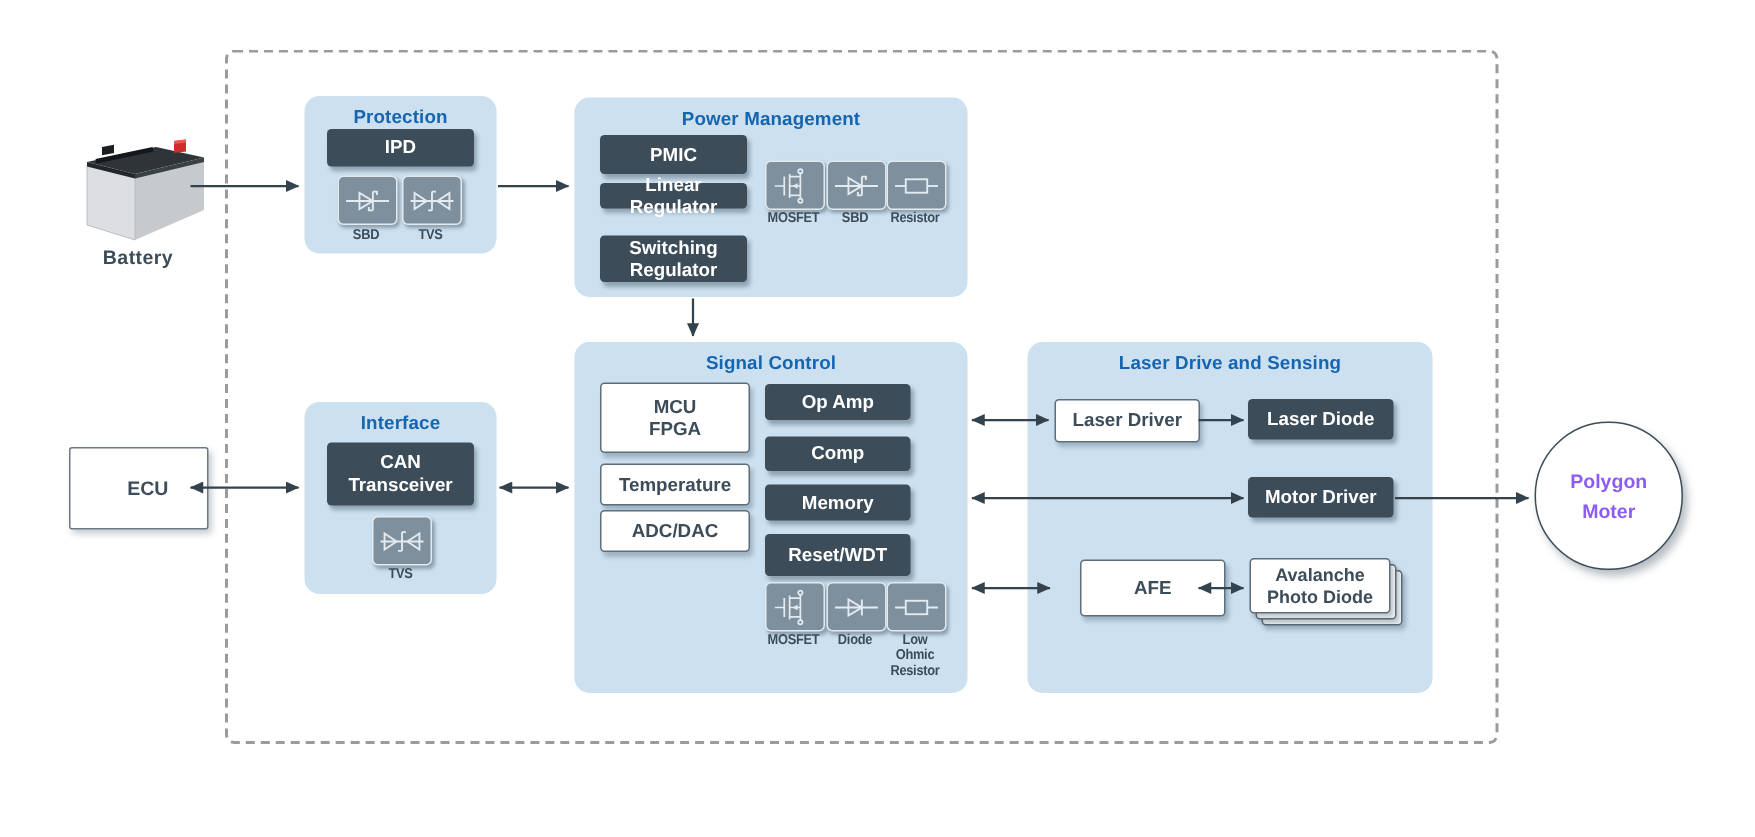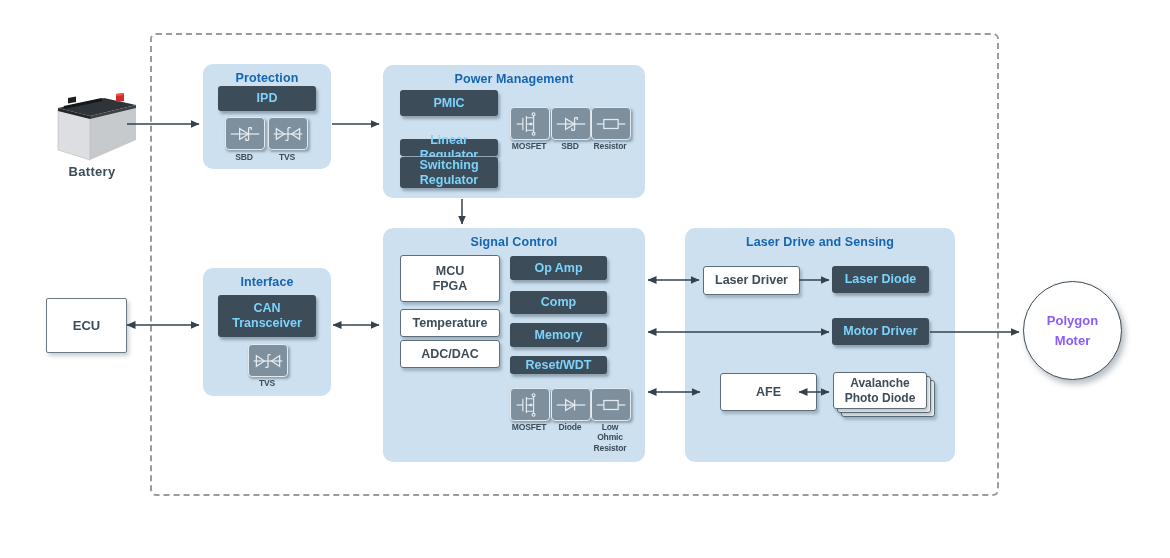--- a/index.html
+++ b/index.html
@@ -6,35 +6,35 @@
   .canvas{position:relative;width:1170px;height:558px;background:#ffffff;
           font-family:"Liberation Sans",sans-serif;overflow:hidden;}
   .dashed-frame{position:absolute;left:150px;top:33px;width:845px;height:459px;
           border:2.5px dashed #9b9b9b;border-radius:6px;}
   .block{position:absolute;background:#cce0f0;border-radius:10px;}
   .block-title{position:absolute;top:7px;left:0;right:0;text-align:center;
           color:#1565b0;font-weight:bold;font-size:12.5px;letter-spacing:.1px;}
   .chip{position:absolute;display:flex;align-items:center;justify-content:center;
           text-align:center;font-weight:bold;font-size:12.5px;border-radius:3px;
           white-space:pre-line;line-height:1.2;}
-  .chip.dark{background:#3c4c58;color:#7dd3fc;box-shadow:2px 3px 3px rgba(44,64,80,.38);}
+  .chip.dark{background:#3c4c58;color:#ffffff;box-shadow:2px 3px 3px rgba(44,64,80,.38);}
   .chip.light{background:#ffffff;border:1.5px solid #5d6e7a;color:#3c4c58;
           box-shadow:2px 3px 3px rgba(44,64,80,.28);}
   .icon-box{position:absolute;width:38px;height:31px;background:#7e909e;
           border:1px solid #e4ebf0;border-radius:4px;
           box-shadow:1.5px 2px 2.5px rgba(44,64,80,.4);
           display:flex;align-items:center;justify-content:center;}
   .icon-box svg{display:block;}
   .icon-label{position:absolute;width:50px;text-align:center;font-weight:bold;
           font-size:9.5px;color:#3c4c58;line-height:1.1;white-space:pre-line;
           letter-spacing:-.2px;transform:scaleX(.9);transform-origin:center top;}
   .node-box{position:absolute;background:#ffffff;border:1.5px solid #6b7a85;
           border-radius:2px;box-shadow:2px 3px 4px rgba(44,64,80,.25);
           display:flex;align-items:center;justify-content:center;
-          font-weight:bold;font-size:13px;color:#3c4c58;}
+          font-weight:bold;font-size:13px;color:#3c4c58;padding-left:12px;}
   .circle-node{position:absolute;left:1023px;top:281px;width:97px;height:97px;
           background:#ffffff;border:1.5px solid #3c4c58;border-radius:50%;
           box-shadow:3px 4px 6px rgba(44,64,80,.35);
           display:flex;align-items:center;justify-content:center;text-align:center;
           font-weight:bold;font-size:13px;color:#8b5cf6;white-space:pre-line;line-height:1.5;}
   .ext-label{position:absolute;text-align:center;font-weight:bold;font-size:13px;
           color:#3c4c58;letter-spacing:.3px;}
   .stack-wrap{position:absolute;}
   .stack-layer{position:absolute;background:#ffffff;border:1.5px solid #5d6e7a;
           border-radius:3px;box-shadow:2px 3px 3px rgba(44,64,80,.28);}
@@ -86,21 +86,21 @@
         <line x1="19" y1="8" x2="19" y2="22"></line>
         <path d="M19,8 h3 M19,22 h-3"></path>
       </svg>
     </div>
     <div class="icon-label" style="left:59px;top:88px;">TVS</div>
   </div>
 
   <div class="block" style="left:383px;top:65px;width:262px;height:133px;">
     <div class="block-title">Power Management</div>
     <div class="chip dark" style="left:17px;top:25px;width:98px;height:26px;">PMIC</div>
-    <div class="chip dark" style="left:17px;top:57px;width:98px;height:17px;margin-top:17px;">Linear
+    <div class="chip dark" style="left:17px;top:57px;width:98px;height:17px;">Linear
 Regulator</div>
     <div class="chip dark" style="left:17px;top:92px;width:98px;height:31px;">Switching
 Regulator</div>
     <div class="icon-box" style="left:127px;top:42px;">
       <svg width="34" height="28" viewBox="0 0 38 30" fill="none" stroke="#e4ebf0" stroke-width="1.3">
         <line x1="4" y1="15" x2="11" y2="15"></line>
         <line x1="11" y1="8" x2="11" y2="22"></line>
         <line x1="15" y1="6" x2="15" y2="24"></line>
         <path d="M15,8 h8 M15,15 h8 M15,22 h8"></path>
         <line x1="23" y1="8" x2="23" y2="22"></line>
@@ -149,21 +149,21 @@
 
   <div class="block" style="left:383px;top:228px;width:262px;height:234px;">
     <div class="block-title">Signal Control</div>
     <div class="chip light" style="left:17px;top:27px;width:98px;height:45px;">MCU
 FPGA</div>
     <div class="chip light" style="left:17px;top:81px;width:98px;height:26px;text-align:right;">Temperature</div>
     <div class="chip light" style="left:17px;top:112px;width:98px;height:26px;">ADC/DAC</div>
     <div class="chip dark" style="left:127px;top:28px;width:97px;height:24px;">Op Amp</div>
     <div class="chip dark" style="left:127px;top:63px;width:97px;height:23px;">Comp</div>
     <div class="chip dark" style="left:127px;top:95px;width:97px;height:24px;">Memory</div>
-    <div class="chip dark" style="left:127px;top:128px;width:97px;height:18px;">Reset/WDT</div>
+    <div class="chip dark" style="left:127px;top:128px;width:97px;height:28px;">Reset/WDT</div>
     <div class="icon-box" style="left:127px;top:160px;">
       <svg width="34" height="28" viewBox="0 0 38 30" fill="none" stroke="#e4ebf0" stroke-width="1.3">
         <line x1="4" y1="15" x2="11" y2="15"></line>
         <line x1="11" y1="8" x2="11" y2="22"></line>
         <line x1="15" y1="6" x2="15" y2="24"></line>
         <path d="M15,8 h8 M15,15 h8 M15,22 h8"></path>
         <line x1="23" y1="8" x2="23" y2="22"></line>
         <line x1="23" y1="8" x2="23" y2="5"></line>
         <line x1="23" y1="22" x2="23" y2="25"></line>
         <circle cx="23" cy="4" r="1.6"></circle>

